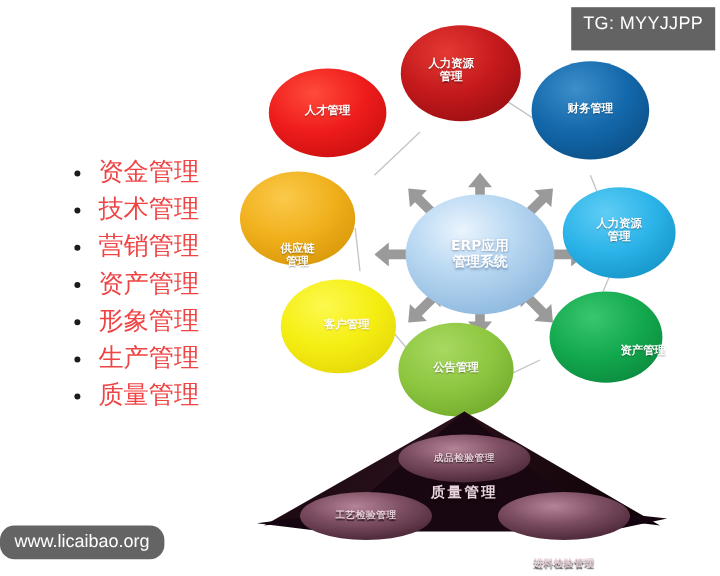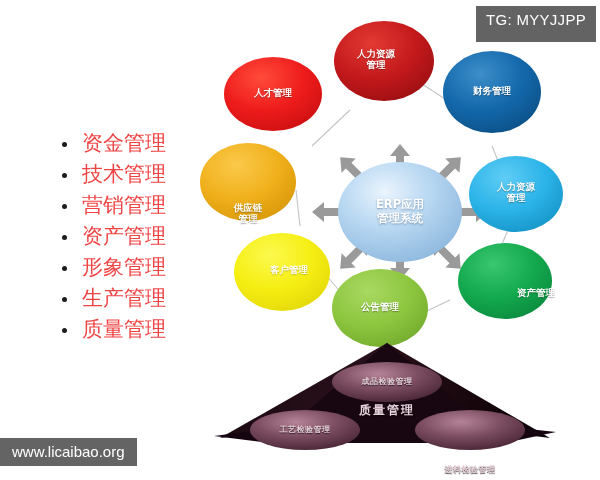--- a/index.html
+++ b/index.html
@@ -42,20 +42,21 @@
     position: absolute;
     left: 0px;
     bottom: 14px;
     background: #646464;
     color: #ffffff;
     font-size: 15px;
     line-height: 1;
     padding: 6px 12px 7px 12px;
     white-space: nowrap;
     font-family: "Liberation Sans", sans-serif;
+    border-radius: 12px;
   }
 
   
   .bullet-list {
     position: absolute;
     left: 56px;
     top: 128px;
     width: 170px;
     margin: 0;
     padding: 0;

